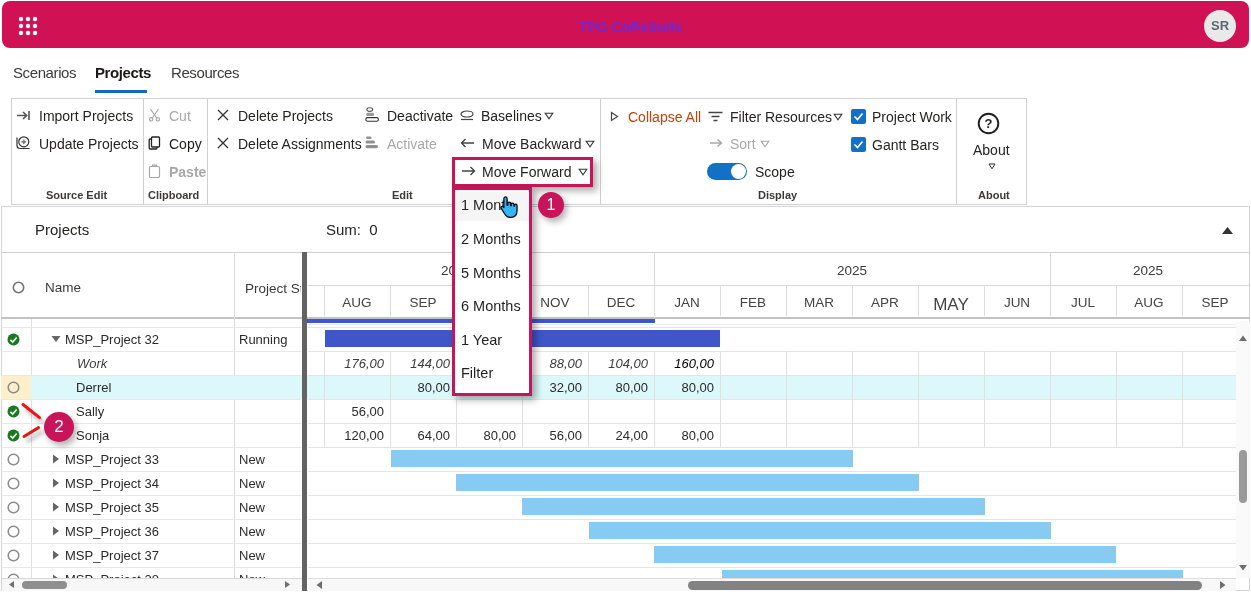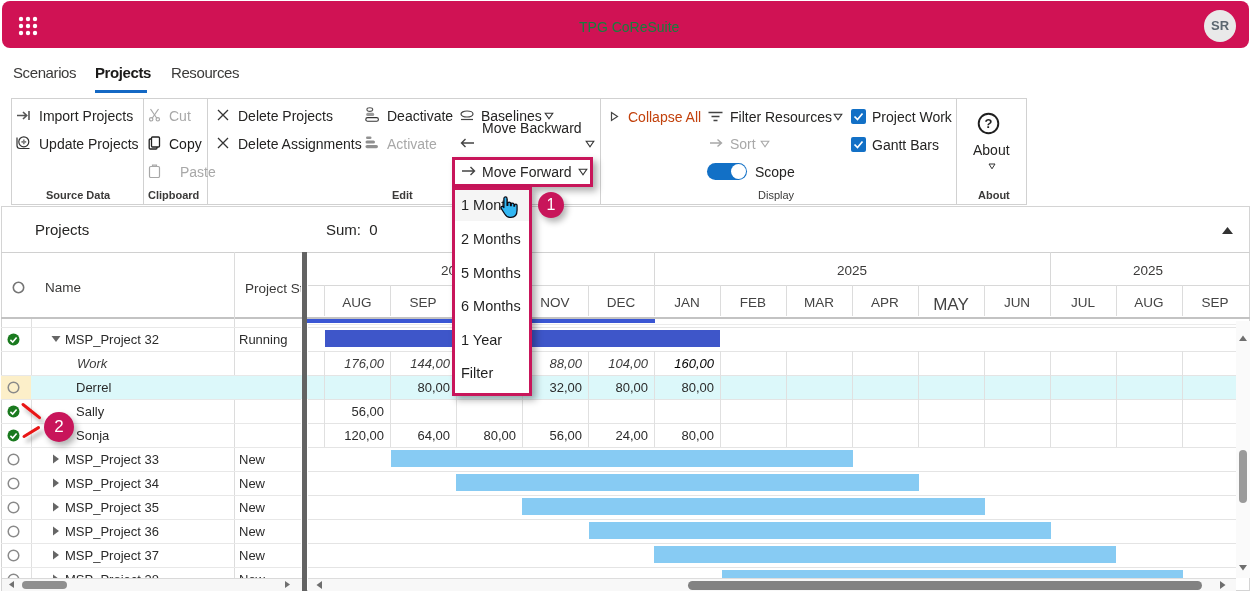--- a/index.html
+++ b/index.html
@@ -19,38 +19,38 @@
         <circle cx="11" cy="4" r="2.2"></circle>
         <circle cx="18" cy="4" r="2.2"></circle>
       <circle cx="4" cy="11" r="2.2"></circle>
         <circle cx="11" cy="11" r="2.2"></circle>
         <circle cx="18" cy="11" r="2.2"></circle>
       <circle cx="4" cy="18" r="2.2"></circle>
         <circle cx="11" cy="18" r="2.2"></circle>
         <circle cx="18" cy="18" r="2.2"></circle>
     </g>
   </svg>
-  <div class="txt" style="left:579px; top:19px; font-size:14px; font-weight:normal; color:#15803d;">TPG CoReSuite</div>
+  <div class="txt" style="left:579px; top:19px; font-size:14px; font-weight:bold; color:#6d28d9;">TPG CoReSuite</div>
   <div class="abs" style="left:1204px; top:10px; width:32px; height:32px; border-radius:50%; background:#e9e9e9; text-align:center; line-height:32px; font-size:13px; font-weight:bold; color:#5b6770;">SR</div>
 
   <div class="txt" style="left:13px; top:64px; font-size:15px; letter-spacing:-0.4px; color:#3b3a39;">Scenarios</div>
   <div class="txt" style="left:95px; top:64px; font-size:15px; letter-spacing:-0.4px; font-weight:bold; color:#1b1a19;">Projects</div>
   <div class="abs" style="left:95px; top:90px; width:52px; height:3px; background:#1368c4;"></div>
   <div class="txt" style="left:171px; top:64px; font-size:15px; letter-spacing:-0.4px; color:#3b3a39;">Resources</div>
 
   <div class="abs" style="left:11px; top:98px; width:1016px; height:107px; border:1px solid #d1d1d1; background:#fff;"></div>
   <div class="abs" style="left:143px; top:99px; width:1px; height:105px; background:#d1d1d1;"></div>
   <div class="abs" style="left:207px; top:99px; width:1px; height:105px; background:#d1d1d1;"></div>
   <div class="abs" style="left:600px; top:99px; width:1px; height:105px; background:#d1d1d1;"></div>
   <div class="abs" style="left:956px; top:99px; width:1px; height:105px; background:#d1d1d1;"></div>
 
-  <div class="txt" style="left:46px;  top:189px; font-size:11px; font-weight:bold; color:#3b3a39;">Source Data</div>
+  <div class="txt" style="left:46px;  top:189px; font-size:11px; font-weight:bold; color:#3b3a39;">Source Edit</div>
   <div class="txt" style="left:148px; top:189px; font-size:11px; font-weight:bold; color:#3b3a39;">Clipboard</div>
   <div class="txt" style="left:392px; top:189px; font-size:11px; font-weight:bold; color:#3b3a39;">Edit</div>
-  <div class="txt" style="left:758px; top:189px; font-size:11px; font-weight:normal; color:#3b3a39;">Display</div>
+  <div class="txt" style="left:758px; top:189px; font-size:11px; font-weight:bold; color:#3b3a39;">Display</div>
   <div class="txt" style="left:978px; top:189px; font-size:11px; font-weight:bold; color:#3b3a39;">About</div>
 
   <svg class="abs" style="left:16px; top:108px;" width="15" height="15" viewBox="0 0 15 15">
     <path d="M1 7.5 H10.5 M7 4 L10.7 7.5 L7 11 M13 3 V12" stroke="#555" stroke-width="1.6" fill="none"></path>
   </svg>
   <div class="txt" style="left:39px; top:108px; font-size:14px; color:#252423;">Import Projects</div>
   <svg class="abs" style="left:16px; top:135px;" width="15" height="15" viewBox="0 0 15 15">
     <circle cx="7.8" cy="6.8" r="5" stroke="#333" stroke-width="1.2" fill="none"></circle>
     <path d="M7.8 4.4 V9.2 M5.4 6.8 H10.2" stroke="#808080" stroke-width="1.7" fill="none"></path>
     <path d="M1 2.5 V10.5 A3 3 0 0 0 4 13.5 H13.5" stroke="#333" stroke-width="1.2" fill="none"></path>
@@ -72,21 +72,21 @@
       <path d="M3.5 3 H2.2 A1 1 0 0 0 1.2 4 V12 A1 1 0 0 0 2.2 13 H8 A1 1 0 0 0 9 12 V11"></path>
     </g>
   </svg>
   <div class="txt" style="left:169px; top:136px; font-size:14px; color:#1b1a19;">Copy</div>
   <svg class="abs" style="left:148px; top:164px;" width="13" height="14" viewBox="0 0 13 14">
     <g stroke="#a8a8a8" stroke-width="1.2" fill="none">
       <rect x="1.5" y="2.5" width="10" height="11" rx="1.2"></rect>
       <path d="M4.5 2.5 V1.2 H8.5 V2.5"></path>
     </g>
   </svg>
-  <div class="txt" style="left:180px; top:164px; font-size:14px; color:#a8a8a8;">Paste</div>
+  <div class="txt" style="left:169px; top:164px; font-size:14px; color:#a8a8a8;font-weight:bold;">Paste</div>
 
   <svg class="abs" style="left:217px; top:109px;" width="12" height="12" viewBox="0 0 12 12">
     <path d="M1 1 L11 11 M11 1 L1 11" stroke="#333" stroke-width="1.3"></path>
   </svg>
   <div class="txt" style="left:238px; top:108px; font-size:14px; color:#252423;">Delete Projects</div>
   <svg class="abs" style="left:217px; top:137px;" width="12" height="12" viewBox="0 0 12 12">
     <path d="M1 1 L11 11 M11 1 L1 11" stroke="#333" stroke-width="1.3"></path>
   </svg>
   <div class="txt" style="left:238px; top:136px; font-size:14px; color:#252423;">Delete Assignments</div>
 
@@ -109,21 +109,21 @@
     <ellipse cx="8" cy="4" rx="6" ry="3" stroke="#444" stroke-width="1.2" fill="none"></ellipse>
     <path d="M2 9.5 H14" stroke="#444" stroke-width="1.2"></path>
   </svg>
   <div class="txt" style="left:481px; top:108px; font-size:14px; color:#252423;">Baselines</div>
   <svg class="abs" style="left:544px; top:112px;" width="10" height="8" viewBox="0 0 10 8">
     <path d="M1.2 1.2 H8.8 L5 6.8 Z" stroke="#333" stroke-width="1.1" fill="none"></path>
   </svg>
   <svg class="abs" style="left:460px; top:137px;" width="15" height="12" viewBox="0 0 15 12">
     <path d="M14 6 H2 M5.5 2 L1.5 6 L5.5 10" stroke="#444" stroke-width="1.4" fill="none"></path>
   </svg>
-  <div class="txt" style="left:482px; top:120px; font-size:14px; color:#252423;">Move Backward</div>
+  <div class="txt" style="left:482px; top:136px; font-size:14px; color:#252423;">Move Backward</div>
   <svg class="abs" style="left:585px; top:140px;" width="10" height="8" viewBox="0 0 10 8">
     <path d="M1.2 1.2 H8.8 L5 6.8 Z" stroke="#333" stroke-width="1.1" fill="none"></path>
   </svg>
   <svg class="abs" style="left:461px; top:165px;" width="15" height="12" viewBox="0 0 15 12">
     <path d="M1 6 H13 M9.5 2 L13.5 6 L9.5 10" stroke="#444" stroke-width="1.4" fill="none"></path>
   </svg>
   <div class="txt" style="left:482px; top:164px; font-size:14px; color:#252423;">Move Forward</div>
   <svg class="abs" style="left:578px; top:168px;" width="10" height="8" viewBox="0 0 10 8">
     <path d="M1.2 1.2 H8.8 L5 6.8 Z" stroke="#333" stroke-width="1.1" fill="none"></path>
   </svg>

